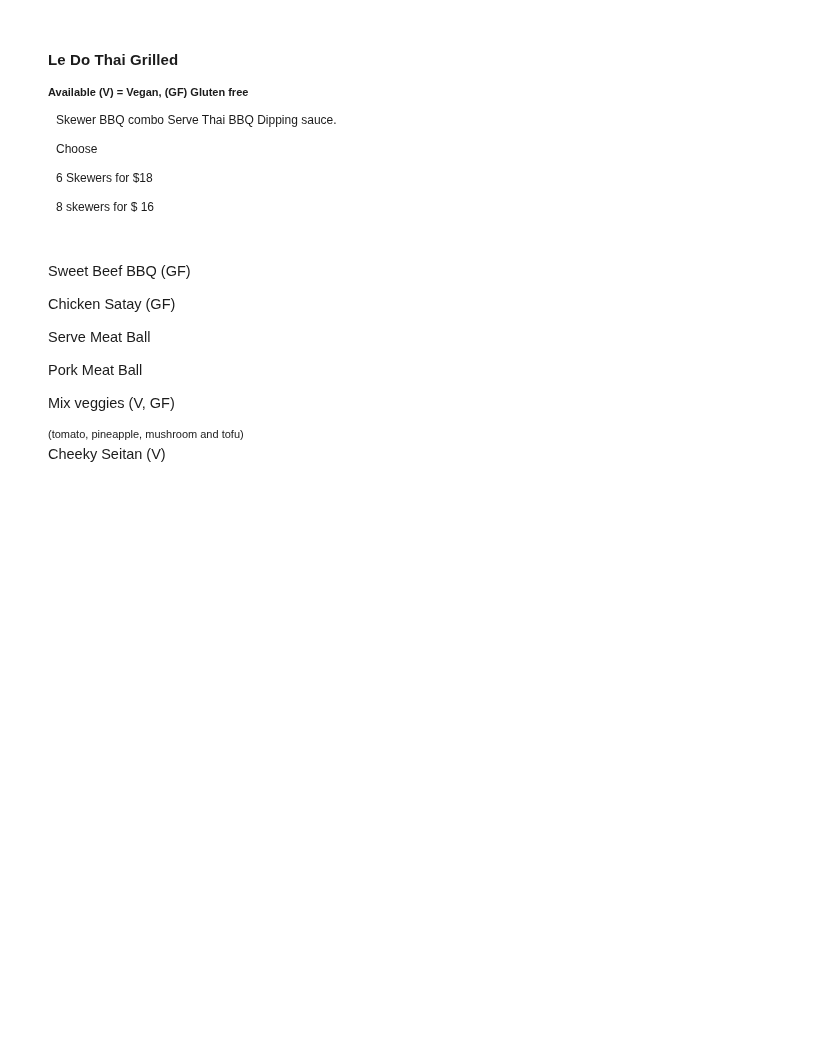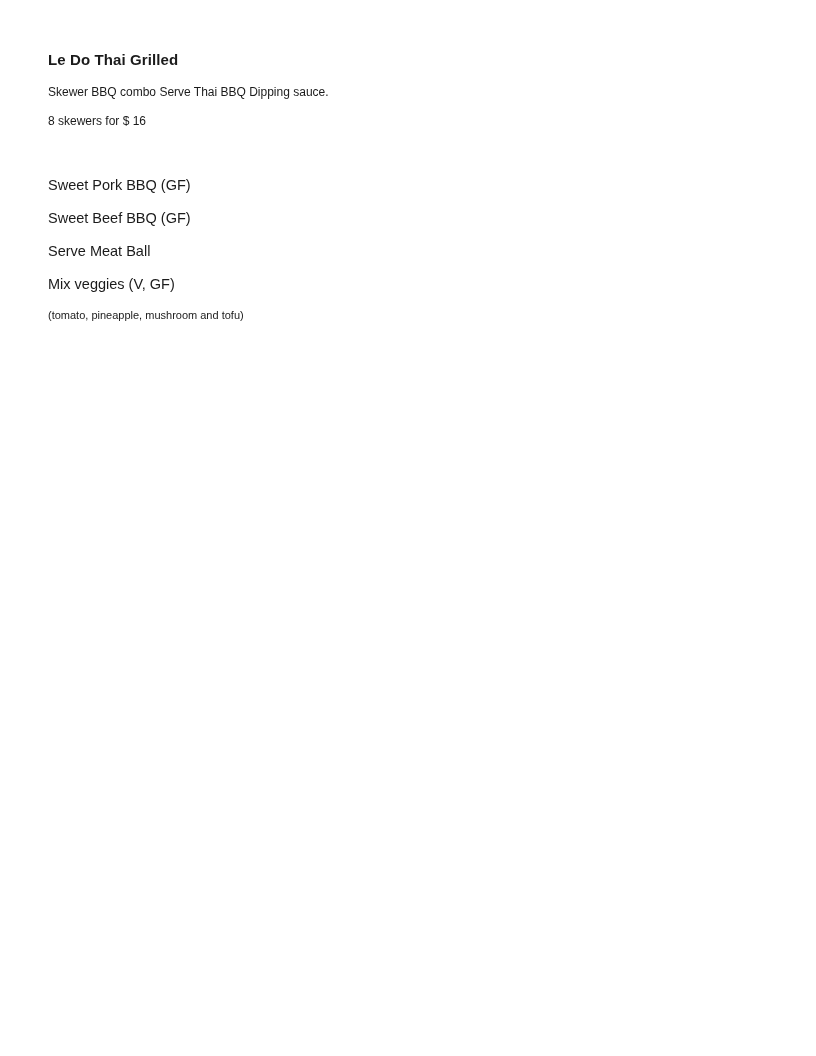--- a/index.html
+++ b/index.html
@@ -28,21 +28,21 @@
   .legend {
     font-size: 11px;
     font-weight: 700;
     line-height: 14px;
     margin: 0 0 14px 0;
   }
   .body-line {
     font-size: 12px;
     font-weight: 400;
     line-height: 15px;
-    margin: 0 0 14px 0;
+    margin: 0 0 14px 8px;
   }
   .spacer {
     height: 33px;
   }
   .item-line {
     font-size: 14.5px;
     font-weight: 400;
     line-height: 18px;
     margin: 0 0 15px 0;
   }
@@ -53,38 +53,43 @@
     margin: 0 0 4px 0;
   }
 </style>
 </head>
 <body>
 
 <div class="page">
 
   <h1 class="title">Le Do Thai Grilled</h1>
 
+  <p class="legend">Available (V) = Vegan, (GF) Gluten free</p>
 
   <p class="body-line">Skewer BBQ combo Serve Thai BBQ Dipping sauce.</p>
 
+  <p class="body-line">Choose</p>
 
 
+  <p class="body-line">6 Skewers for $18</p>
 
   <p class="body-line">8 skewers for $ 16</p>
 
   <div class="spacer"></div>
 
-  <p class="item-line">Sweet Pork BBQ (GF)</p>
 
   <p class="item-line">Sweet Beef BBQ (GF)</p>
 
+  <p class="item-line">Chicken Satay (GF)</p>
 
 
   <p class="item-line">Serve Meat Ball</p>
 
+  <p class="item-line">Pork Meat Ball</p>
 
   <p class="item-line">Mix veggies (V, GF)</p>
 
   <p class="note-line">(tomato, pineapple, mushroom and tofu)</p>
 
+  <p class="item-line">Cheeky Seitan (V)</p>
 
 
 </div>
 
 </body></html>

